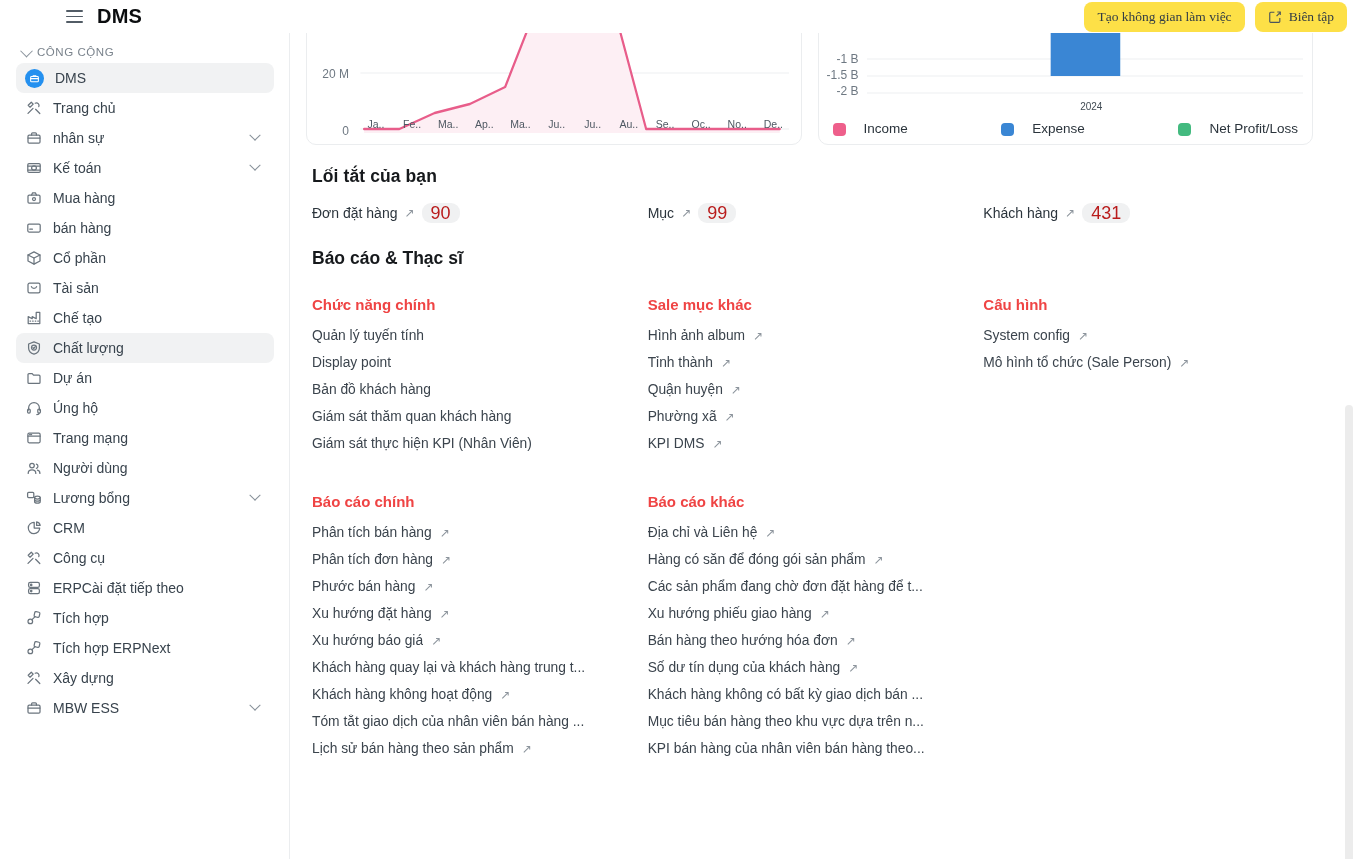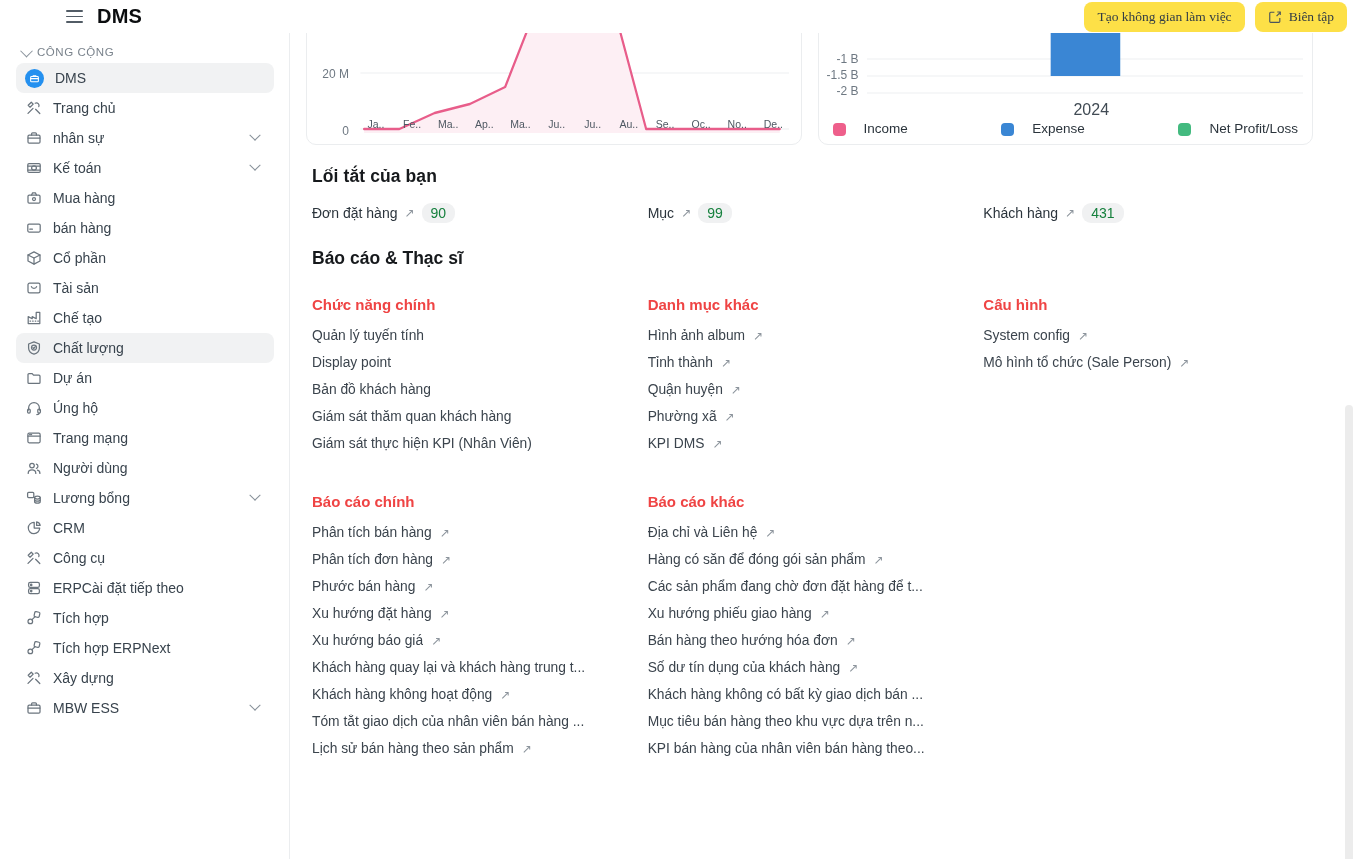--- a/index.html
+++ b/index.html
@@ -156,21 +156,21 @@
     color: #4e5862;
   }
   .xlabels span { width: 26px; text-align: center; }
 
   
   .barchart { position: absolute; inset: 0; }
   .bar-xlabel {
     position: absolute;
     left: 8px; right: 0;
     text-align: center;
-    font-size: 16px;
+    font-size: 10px;
     color: #414b54;
     padding-left: 44px;
   }
   .legend {
     position: absolute;
     left: 14px; right: 14px; bottom: 8px;
     display: flex;
     justify-content: space-between;
     align-items: center;
     font-size: 13.5px;
@@ -197,22 +197,22 @@
     align-items: center;
     gap: 7px;
     font-size: 14px;
     color: #2b343c;
     cursor: pointer;
     padding-left: 6px;
   }
   .count-pill {
     background: #f0f1f2;
     border-radius: 9px;
-    font-size: 14px;
-    color: #15803d;
+    font-size: 18px;
+    color: #b91c1c;
     padding: 2px 9px;
     line-height: 16px;
   }
   .arrow-ne { color: #8d959d; font-size: 12px; line-height: 1; }
 
   .sec-title2 {
     font-size: 17.5px;
     font-weight: 700;
     color: #16191c;
     margin: 25px 0 0 6px;
@@ -658,21 +658,21 @@
               <span class="ltxt">Bản đồ khách hàng</span>
             </div>
             <div class="link-row">
               <span class="ltxt">Giám sát thăm quan khách hàng</span>
             </div>
             <div class="link-row">
               <span class="ltxt">Giám sát thực hiện KPI (Nhân Viên)</span>
             </div>
           </div>
           <div class="col">
-            <div class="col-head">Danh mục khác</div>
+            <div class="col-head">Sale mục khác</div>
             <div class="link-row">
               <span class="ltxt">Hình ảnh album</span>
               <span class="arrow-ne">↗</span>
             </div>
             <div class="link-row">
               <span class="ltxt">Tỉnh thành</span>
               <span class="arrow-ne">↗</span>
             </div>
             <div class="link-row">
               <span class="ltxt">Quận huyện</span>

